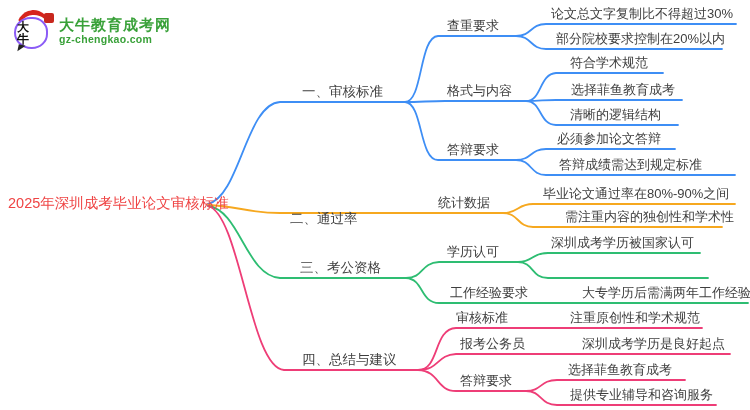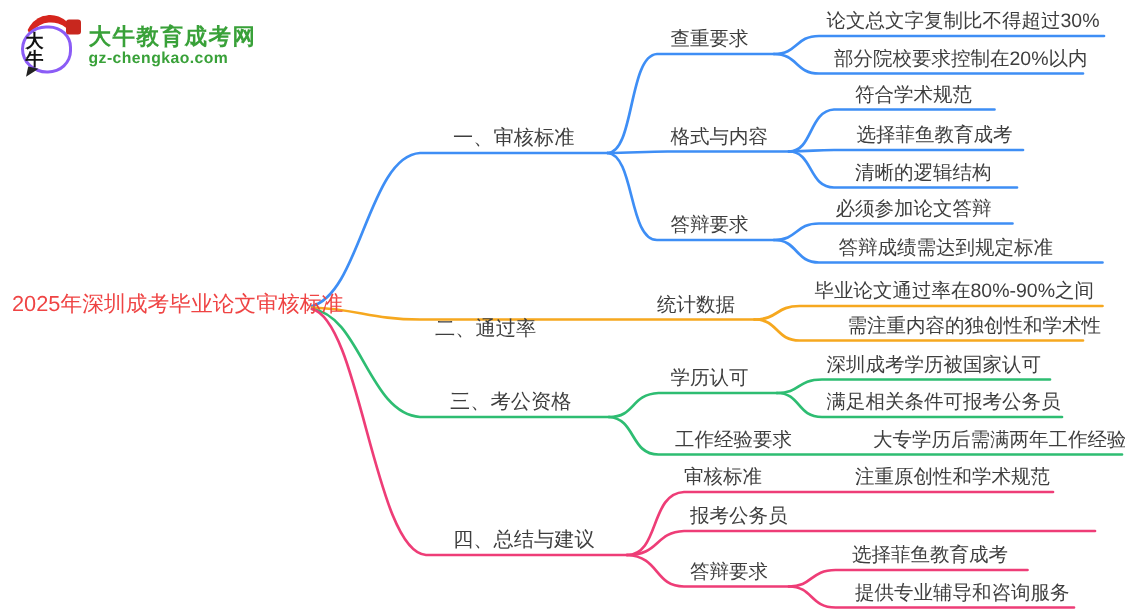--- a/index.html
+++ b/index.html
@@ -119,25 +119,25 @@
   <div class="node" style="left:559px;top:157px;">答辩成绩需达到规定标准</div>
 
   <div class="node branch-label" style="left:290px;top:195px;margin-top:16px;">二、通过率</div>
   <div class="node" style="left:438px;top:195px;">统计数据</div>
   <div class="node" style="left:543px;top:186px;">毕业论文通过率在80%-90%之间</div>
   <div class="node" style="left:545px;top:209px;margin-left:20px;">需注重内容的独创性和学术性</div>
 
   <div class="node branch-label" style="left:300px;top:260px;">三、考公资格</div>
   <div class="node" style="left:447px;top:244px;">学历认可</div>
   <div class="node" style="left:551px;top:235px;">深圳成考学历被国家认可</div>
-  <div class="node" style="left:551px;top:260px;">满足相关条件可报考公务员</div>
   <div class="node" style="left:450px;top:285px;">工作经验要求</div>
   <div class="node" style="left:582px;top:285px;">大专学历后需满两年工作经验</div>
 
   <div class="node branch-label" style="left:302px;top:352px;">四、总结与建议</div>
   <div class="node" style="left:456px;top:310px;text-align:center;">审核标准</div>
   <div class="node" style="left:570px;top:310px;">注重原创性和学术规范</div>
   <div class="node" style="left:460px;top:336px;">报考公务员</div>
+  <div class="node" style="left:582px;top:336px;">深圳成考学历是良好起点</div>
   <div class="node" style="left:460px;top:373px;">答辩要求</div>
   <div class="node" style="left:568px;top:362px;">选择菲鱼教育成考</div>
   <div class="node" style="left:570px;top:387px;">提供专业辅导和咨询服务</div>
 
 </div>
 
 </body></html>

